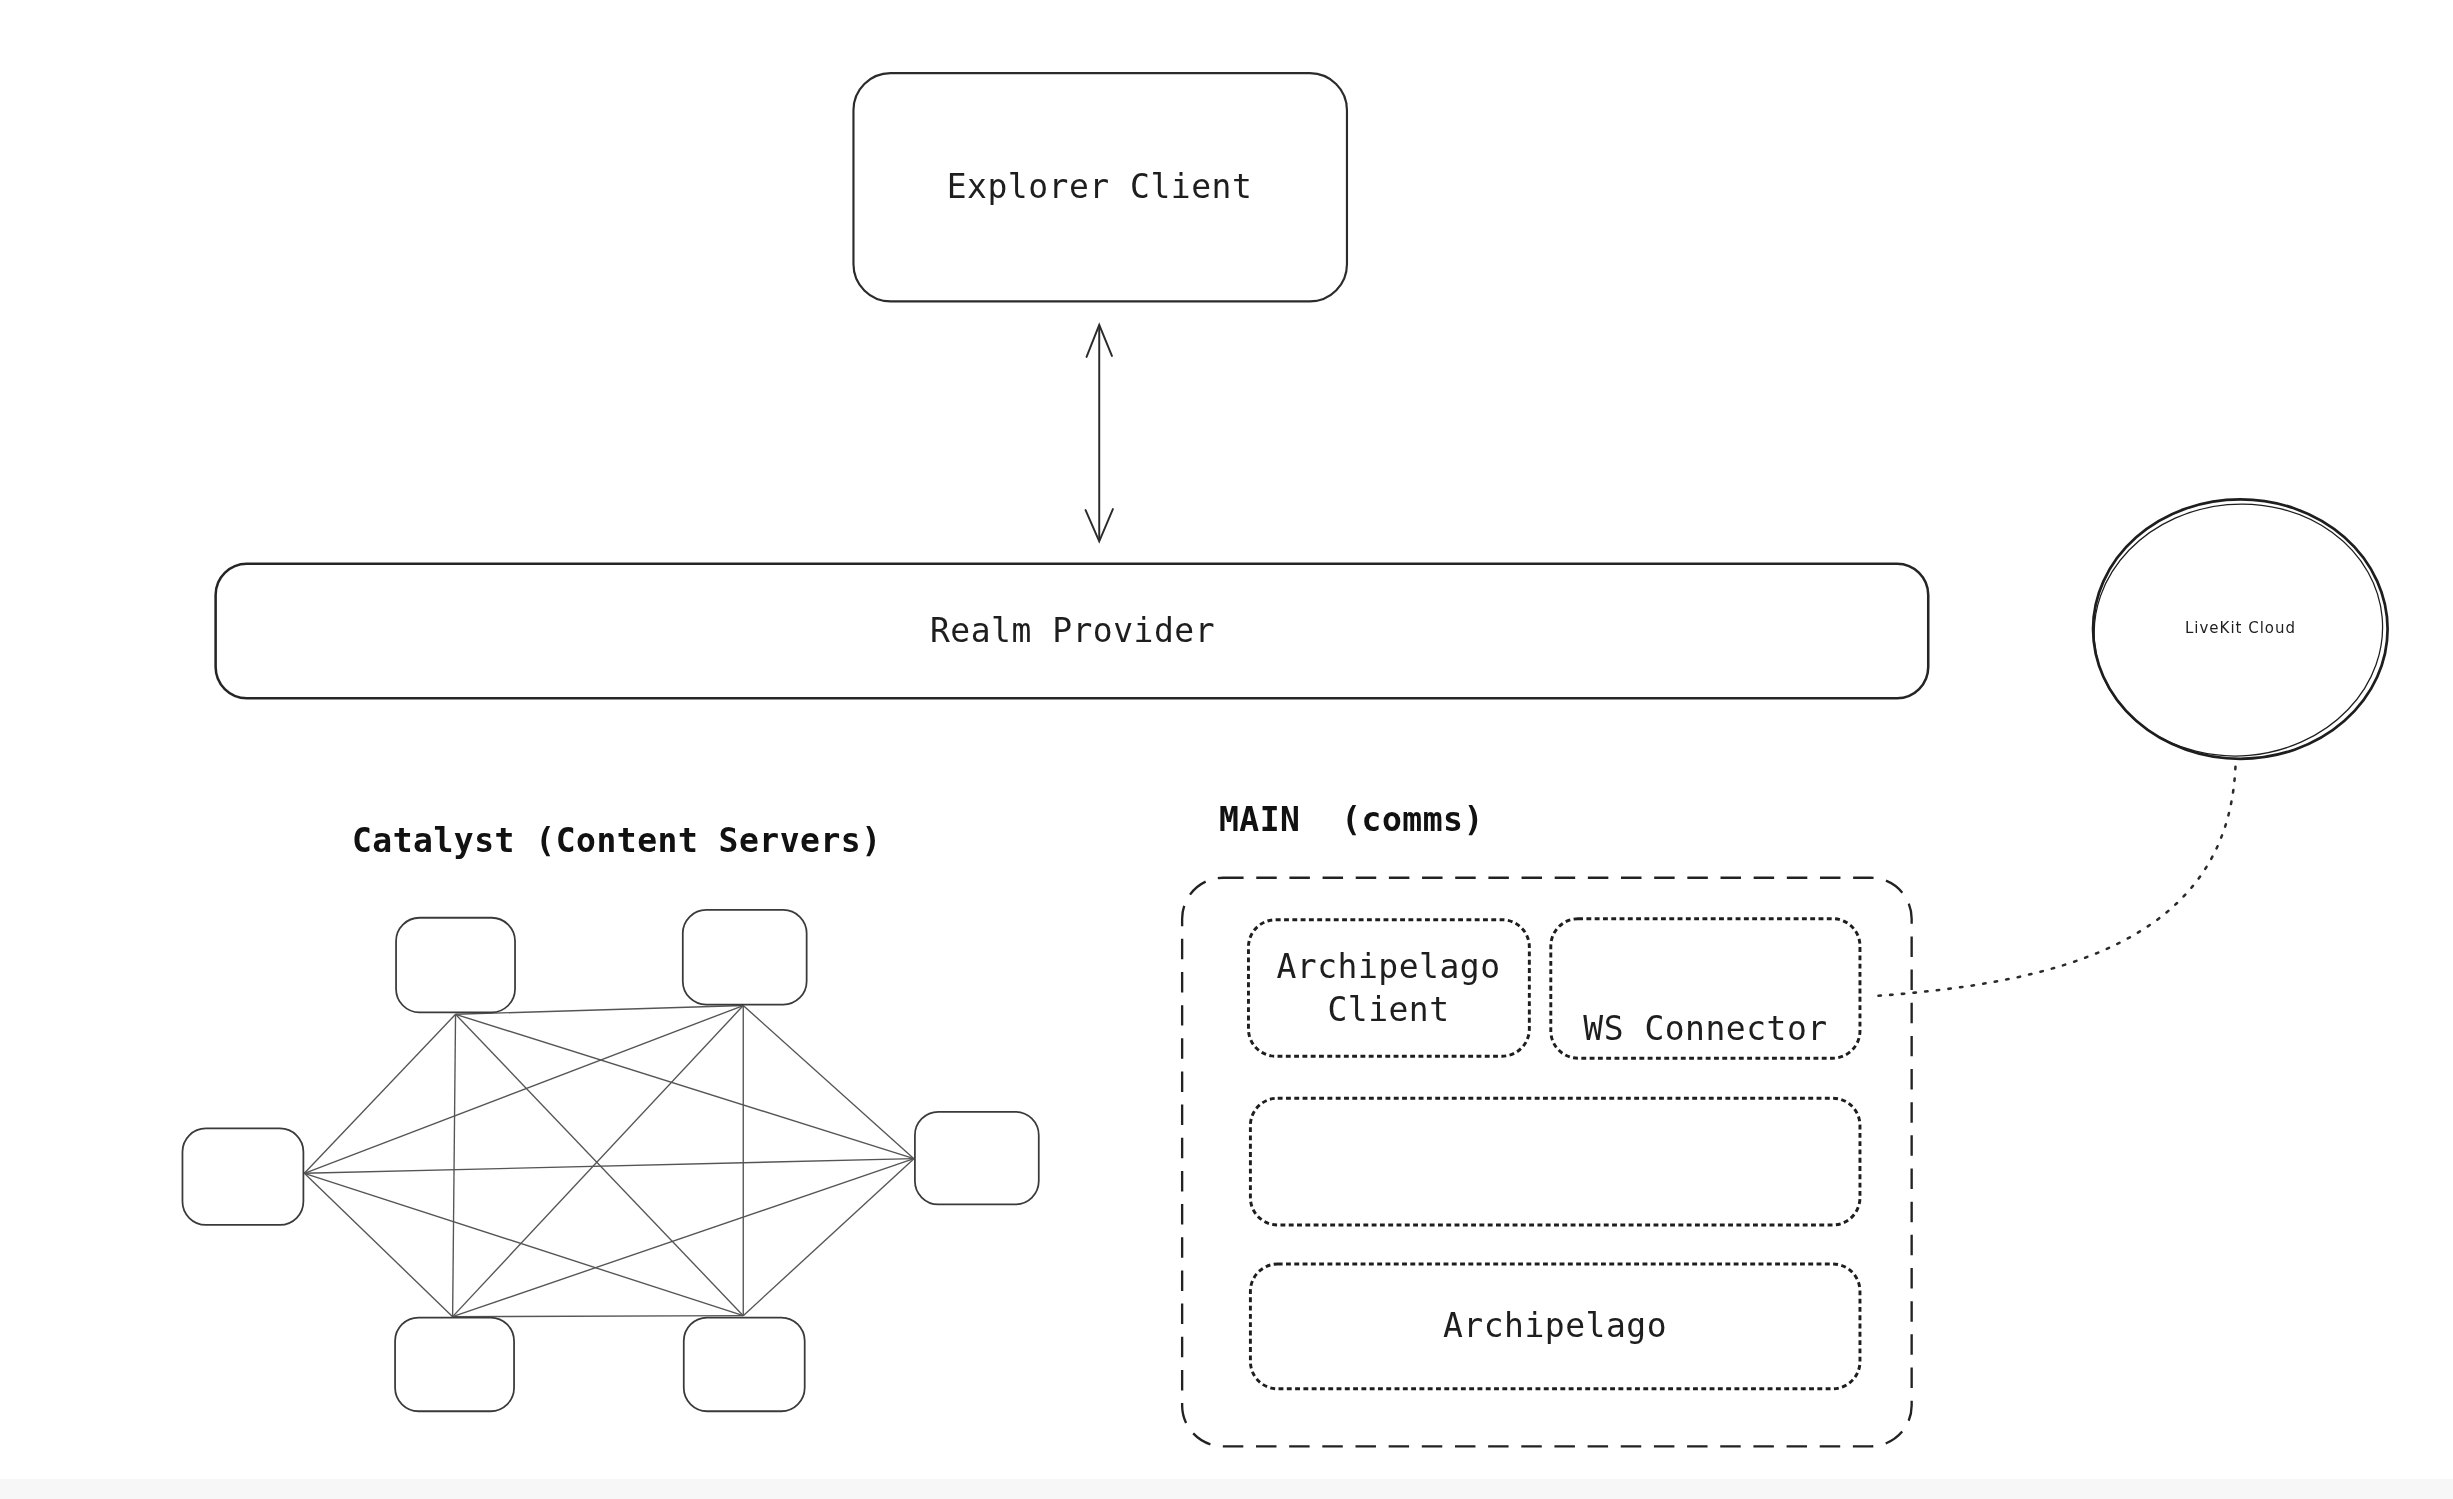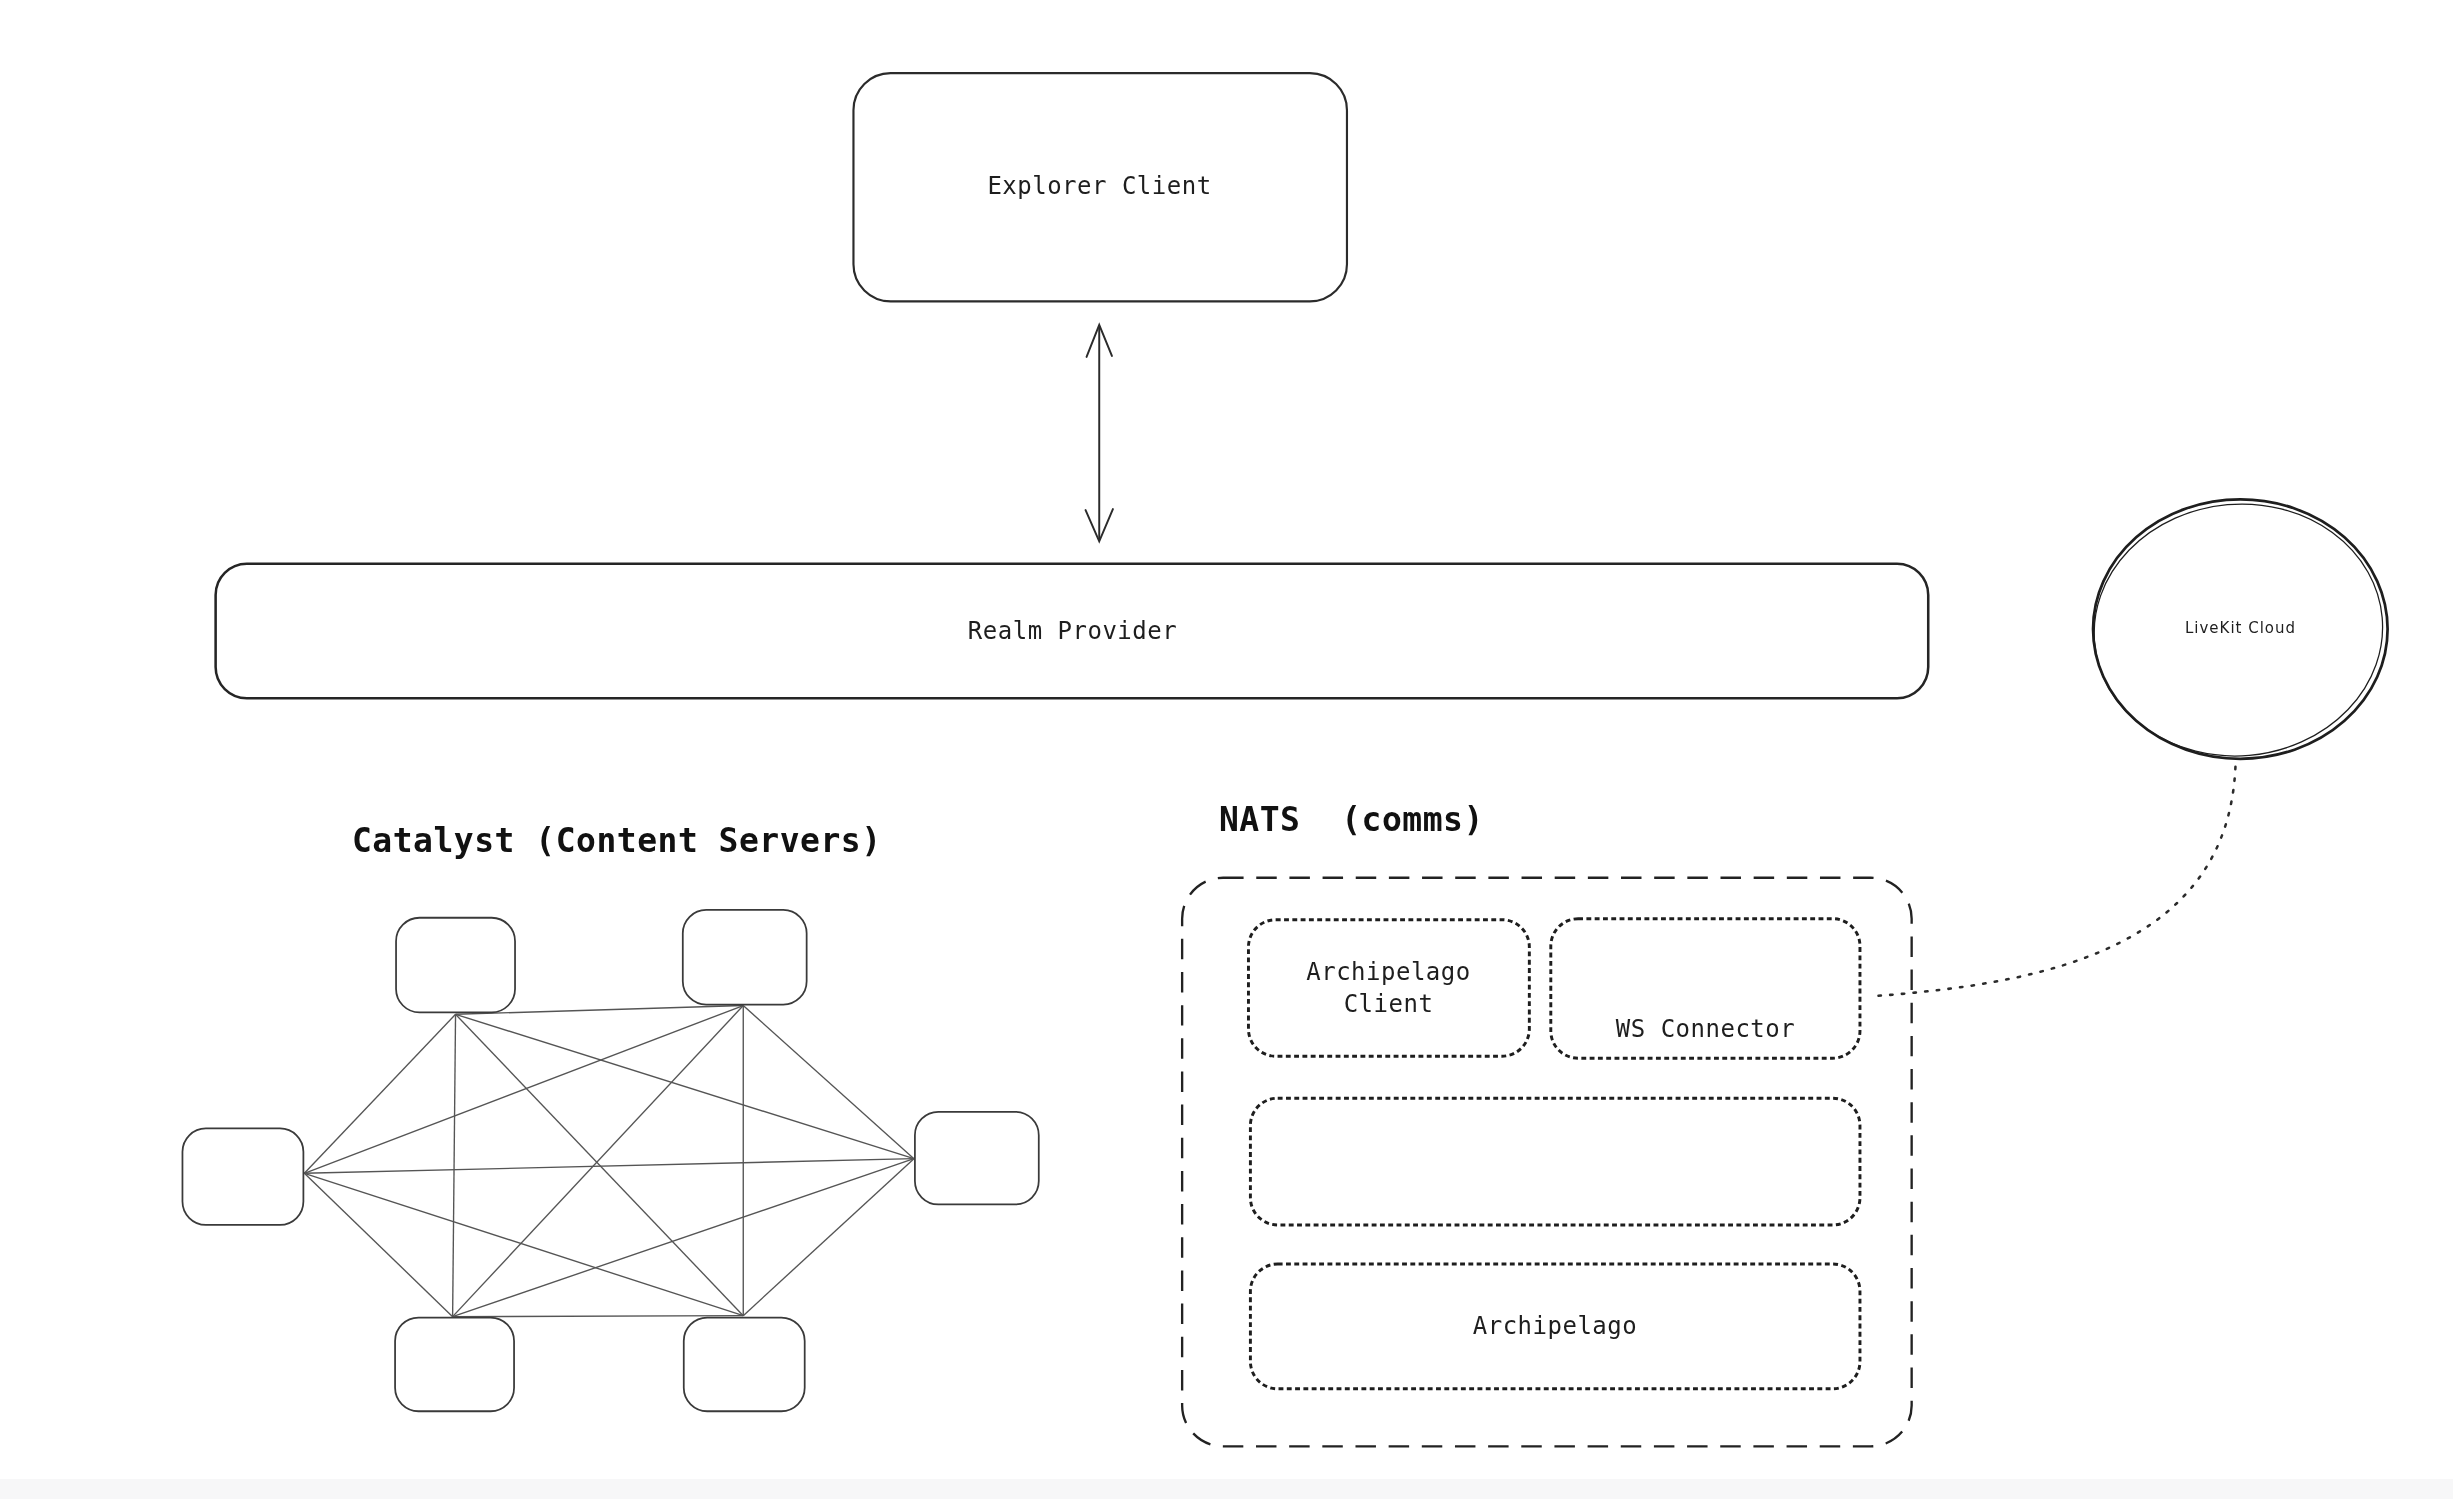--- a/index.html
+++ b/index.html
@@ -23,21 +23,21 @@
     left: 0; top: 0;
     width: 2454px;
     height: 1500px;
   }
   .lbl {
     position: absolute;
     display: flex;
     align-items: center;
     justify-content: center;
     text-align: center;
-    font-size: 24px;
+    font-size: 33px;
     font-weight: 500;
     line-height: 1.3;
     letter-spacing: 0.5px;
     color: #1e1e1e;
     white-space: pre-wrap;
   }
   .section-lbl {
     position: absolute;
     font-size: 33px;
     font-weight: 700;
@@ -126,21 +126,21 @@
       <ellipse cx="2295" cy="646" rx="148" ry="129" stroke-width="1.3" transform="rotate(-5 2295 646)"></ellipse>
     </g>
   </svg>
 
   <div class="lbl explorer-lbl">Explorer Client</div>
 
   <div class="lbl realm-lbl">Realm Provider</div>
 
   <div class="section-lbl catalyst-lbl">Catalyst (Content Servers)</div>
 
-  <div class="section-lbl main-lbl">NATS  (comms)</div>
+  <div class="section-lbl main-lbl">MAIN  (comms)</div>
 
   <div class="lbl stats-lbl">Archipelago Client</div>
 
   <div class="lbl ws-lbl">WS Connector</div>
 
 
   <div class="lbl arch-lbl">Archipelago</div>
 
   <div class="lbl livekit-lbl">LiveKit Cloud</div>
 

